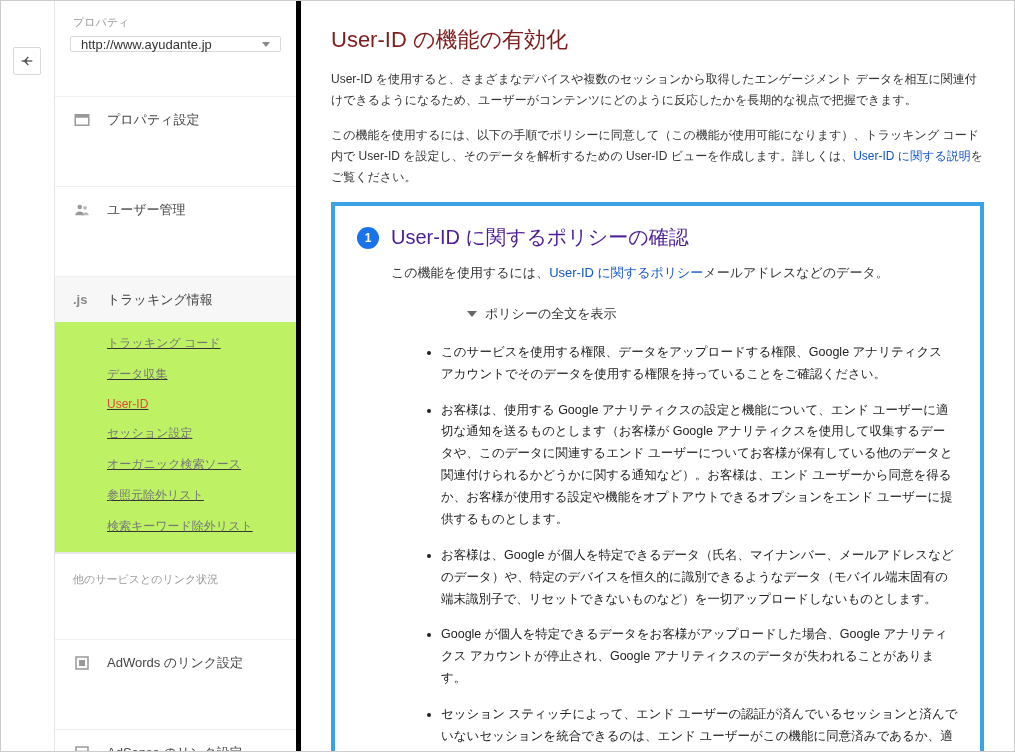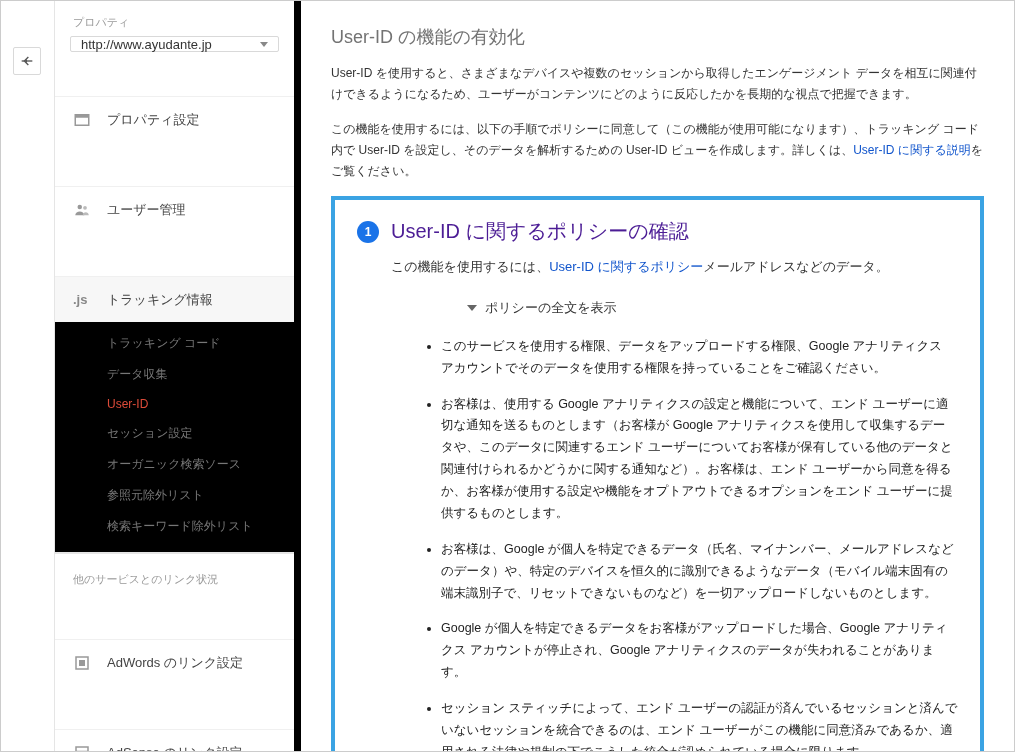--- a/index.html
+++ b/index.html
@@ -40,21 +40,21 @@
     align-items: center;
     justify-content: center;
     cursor: pointer;
     background: #fff;
   }
   .back-btn svg { width: 16px; height: 16px; }
 
   
   .sidebar {
     width: 246px;
-    border-right: 7px solid #000000;
+    border-right: 5px solid #000000;
     padding-top: 14px;
   }
   .prop-label {
     font-size: 11px;
     color: #999;
     padding: 0 18px 6px;
   }
   .prop-select {
     margin: 0 15px 16px;
     border: 1px solid #d9d9d9;
@@ -78,21 +78,21 @@
     color: #444;
     border-top: 1px solid #f0f0f0;
     margin-top: 44px;
   }
   .nav-row:first-of-type { border-top: 1px solid #e5e5e5; }
   .nav-row .icon { width: 24px; display: flex; align-items: center; justify-content: flex-start; margin-right: 10px; color: #999; }
   .nav-row svg { width: 18px; height: 18px; }
   .nav-row .label { font-size: 13px; }
 
   .nav-row.expanded { background: #f7f7f7; }
-  .sub-list { background: #000000; padding: 6px 0 10px; border-bottom: 1px solid #e5e5e5; }
+  .sub-list { background: #bef264; padding: 6px 0 10px; border-bottom: 1px solid #e5e5e5; text-decoration: underline; }
   .sub-item {
     font-size: 12px;
     color: #777;
     padding: 7px 18px 7px 52px;
     cursor: pointer;
   }
   .sub-item.active { color: #dd4b39; }
 
   .link-section-label {
     font-size: 11px;
@@ -101,23 +101,23 @@
     border-top: 1px solid #e5e5e5;
   }
 
   
   .main {
     flex: 1;
     padding: 24px 30px;
     overflow-y: auto;
   }
   .main h1 {
-    font-size: 18px;
+    font-size: 22px;
     font-weight: normal;
-    color: #737373;
+    color: #7f1d1d;
     margin-bottom: 14px;
   }
   .intro, .intro2 {
     font-size: 12px;
     line-height: 1.75;
     color: #333;
     margin-bottom: 14px;
   }
   .intro2 a { color: #1155cc; text-decoration: none; }
 

